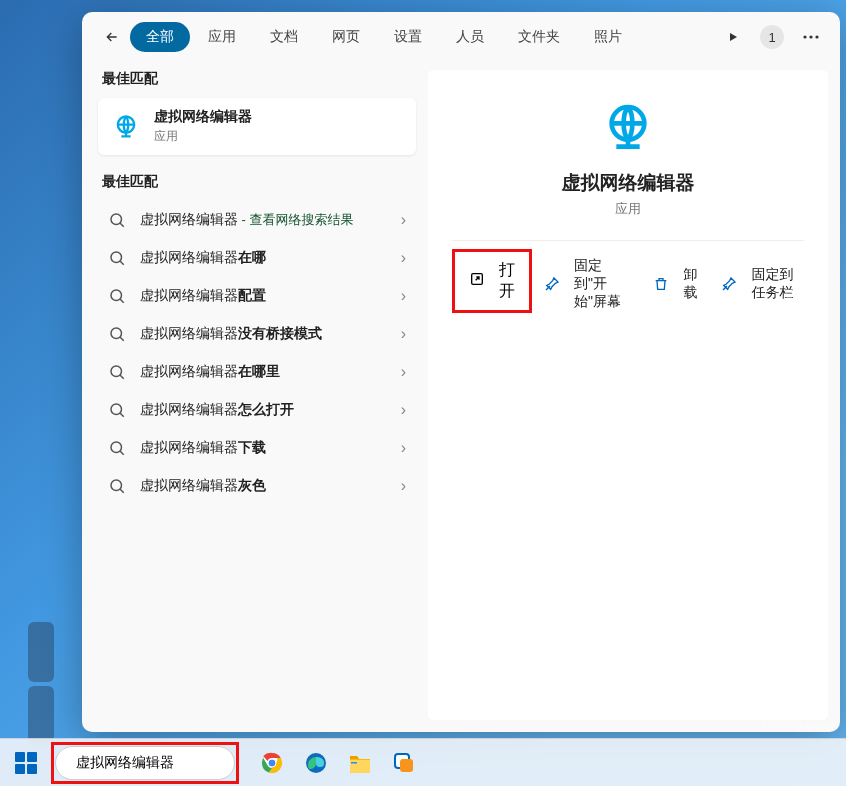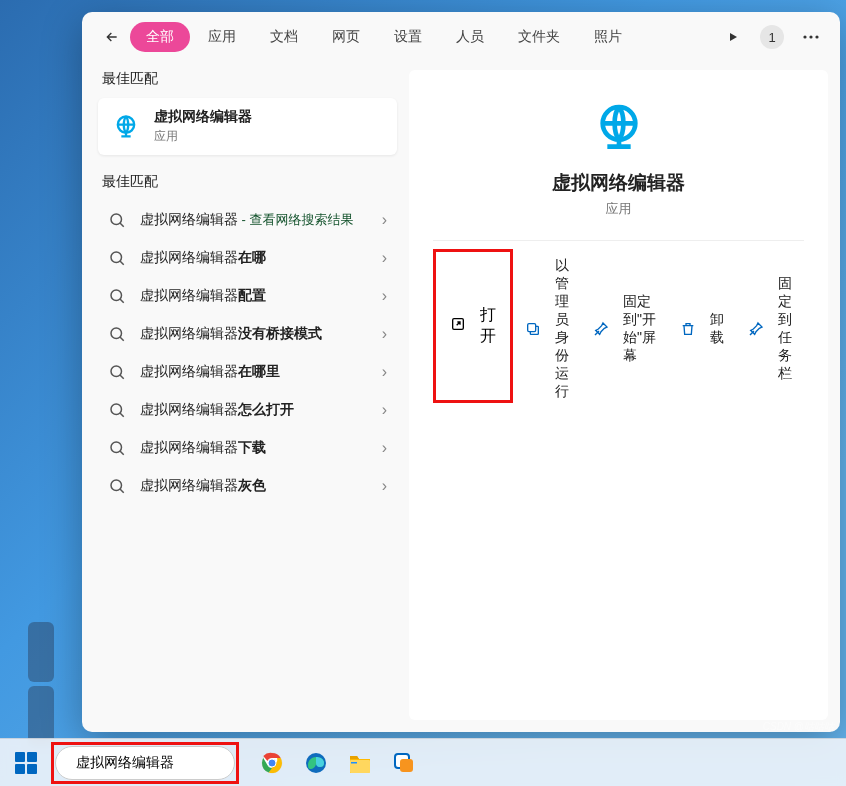--- a/index.html
+++ b/index.html
@@ -7,28 +7,28 @@
   .bg-blur { position: absolute; inset: 0; background: linear-gradient(135deg,#2b6cb0 0%, #4299e1 40%, #63b3ed 80%); }
   .search-panel {
     position: absolute; left: 82px; top: 12px; width: 758px; height: 720px;
     background: #f9f9f9; border-radius: 10px; box-shadow: 0 10px 40px rgba(0,0,0,.3);
     display: flex; flex-direction: column;
   }
   .panel-header { display: flex; align-items: center; gap: 4px; padding: 10px 16px 18px 16px; }
   .back-btn { width: 28px; height: 28px; display: flex; align-items: center; justify-content: center; color: #333; border-radius: 4px; cursor: pointer; }
   .tabs { display: flex; gap: 2px; flex: 1; align-items: center; }
   .tab { padding: 6px 16px; font-size: 14px; color: #444; border-radius: 20px; cursor: pointer; }
-  .tab.active { background: #ec4899; color: #fff; }
+  .tab.active { background: #0369a1; color: #fff; }
   .header-right { display: flex; align-items: center; gap: 14px; margin-left: auto; }
   .count-badge { width: 24px; height: 24px; border-radius: 50%; background: #e6e6e6; display: flex; align-items: center; justify-content: center; font-size: 13px; color: #333; }
   .dots-btn, .play-btn { width: 26px; height: 26px; display: flex; align-items: center; justify-content: center; color: #333; cursor: pointer; border-radius: 4px; }
   .panel-body { flex: 1; display: flex; gap: 8px; padding: 0 12px 12px 12px; }
   .left-col { width: 326px; display: flex; flex-direction: column; }
   .right-col { flex: 1; background: #fff; border-radius: 6px; padding: 20px 24px; display: flex; flex-direction: column; }
-  .section-title { font-size: 14px; font-weight: 400; color: #222; padding: 0 8px 10px 8px; }
+  .section-title { font-size: 14px; font-weight: 700; color: #222; padding: 0 8px 10px 8px; }
   .best-match { background: #fff; border-radius: 6px; display: flex; align-items: center; padding: 10px 12px; gap: 12px; box-shadow: 0 1px 3px rgba(0,0,0,.08); margin: 0 4px 18px 4px; cursor: pointer; }
   .app-icon-sm { width: 32px; height: 32px; display: flex; align-items: center; justify-content: center; color: #00a8e8; }
   .best-match .meta { display: flex; flex-direction: column; gap: 2px; }
   .best-match .title { font-size: 14px; font-weight: 600; color: #222; }
   .best-match .sub { font-size: 12px; color: #777; }
   .web-list { display: flex; flex-direction: column; }
   .web-item { display: flex; align-items: center; gap: 14px; padding: 10px 14px; cursor: pointer; border-radius: 4px; }
   .web-item .label { font-size: 14px; color: #222; flex: 1; white-space: nowrap; overflow: hidden; text-overflow: ellipsis; }
   .web-item .label .bold { font-weight: 700; }
   .web-item .label .hint { color: #14532d; font-size: 13px; }
@@ -203,29 +203,20 @@
           <div class="open-highlight">
             <span class="aicon"><svg width="16" height="16" viewBox="0 0 24 24" fill="none" stroke="currentColor" stroke-width="2">
                 <rect x="4" y="4" width="16" height="16" rx="2"></rect>
                 <path d="M10 14l5-5M11 9h4v4"></path>
               </svg></span>
             <span>打开</span>
           </div>
           <div class="action-item">
             <span class="aicon">
               <svg width="16" height="16" viewBox="0 0 24 24" fill="none" stroke="currentColor" stroke-width="2">
-                <rect x="4" y="4" width="12" height="12" rx="2"></rect>
-                <path d="M16 8h3a1 1 0 0 1 1 1v10a1 1 0 0 1-1 1H9a1 1 0 0 1-1-1v-3"></path>
-              </svg>
-            </span>
-            <span>以管理员身份运行</span>
-          </div>
-          <div class="action-item">
-            <span class="aicon">
-              <svg width="16" height="16" viewBox="0 0 24 24" fill="none" stroke="currentColor" stroke-width="2">
                 <path d="M15 3l6 6-4 2-5 5-2 4-6-6 4-2 5-5z"></path>
                 <path d="M9 15l-6 6"></path>
               </svg>
             </span>
             <span>固定到"开始"屏幕</span>
           </div>
           <div class="action-item">
             <span class="aicon">
               <svg width="16" height="16" viewBox="0 0 24 24" fill="none" stroke="currentColor" stroke-width="2">
                 <path d="M4 7h16M9 7V4h6v3M6 7l1 13h10l1-13"></path>

